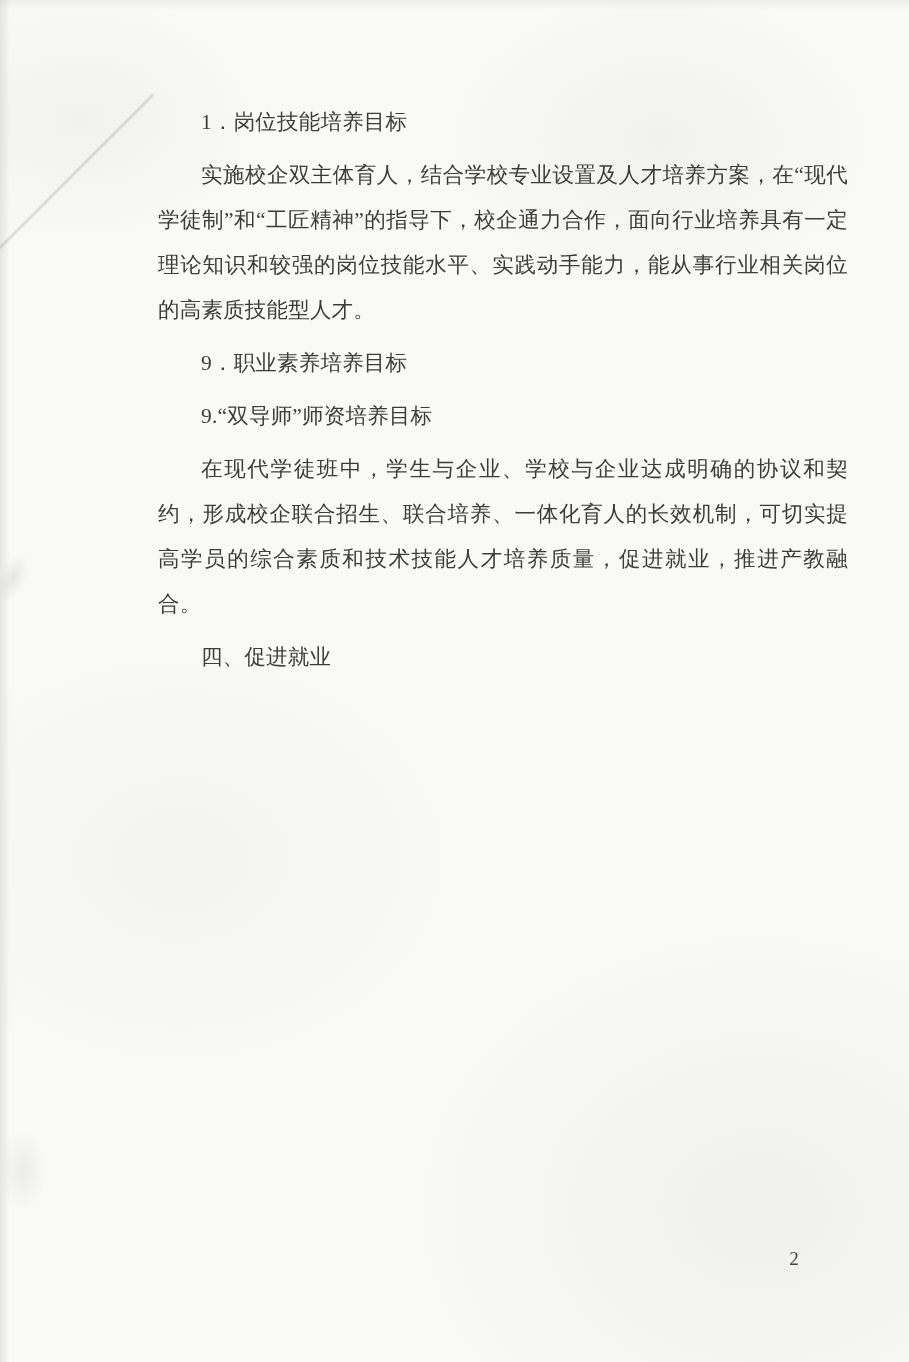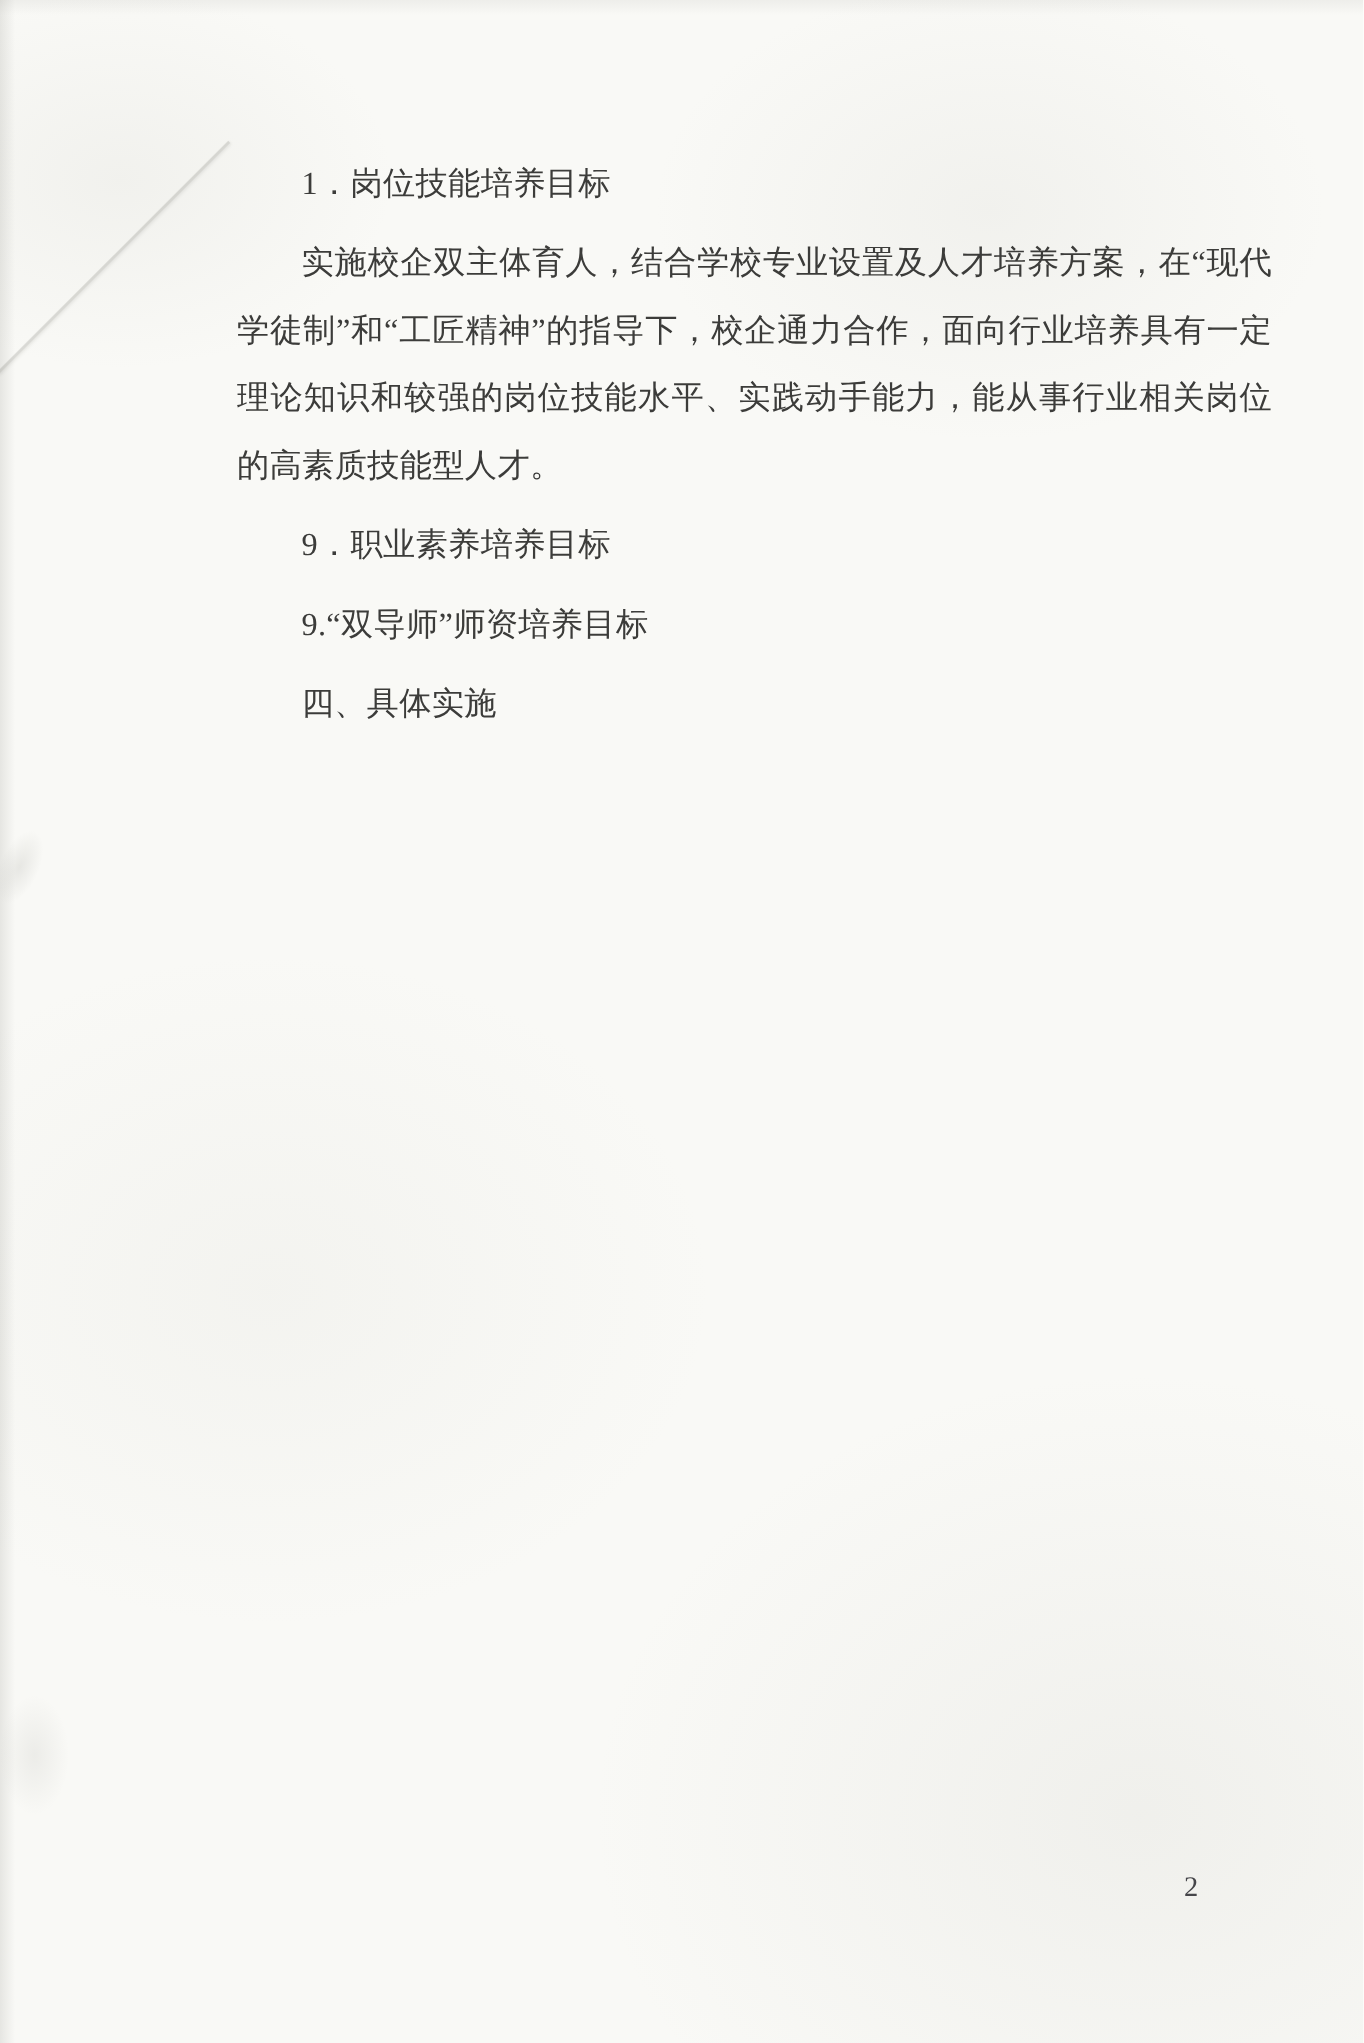--- a/index.html
+++ b/index.html
@@ -85,18 +85,19 @@
   <div class="edge-top"></div>
   <div class="crease-topleft"></div>
   <div class="smudge-midleft"></div>
   <div class="smudge-bottomleft"></div>
 
   <div class="content">
     <p>1．岗位技能培养目标</p>
     <p>实施校企双主体育人，结合学校专业设置及人才培养方案，在“现代学徒制”和“工匠精神”的指导下，校企通力合作，面向行业培养具有一定理论知识和较强的岗位技能水平、实践动手能力，能从事行业相关岗位的高素质技能型人才。</p>
     <p>9．职业素养培养目标</p>
     <p>9.“双导师”师资培养目标</p>
-    <p>四、具体实施</p>
+    <p>在现代学徒班中，学生与企业、学校与企业达成明确的协议和契约，形成校企联合招生、联合培养、一体化育人的长效机制，可切实提高学员的综合素质和技术技能人才培养质量，促进就业，推进产教融合。</p>
+    <p>四、促进就业</p>
   </div>
 
   <div class="page-number">2</div>
 
 </div>
 
 </body></html>

